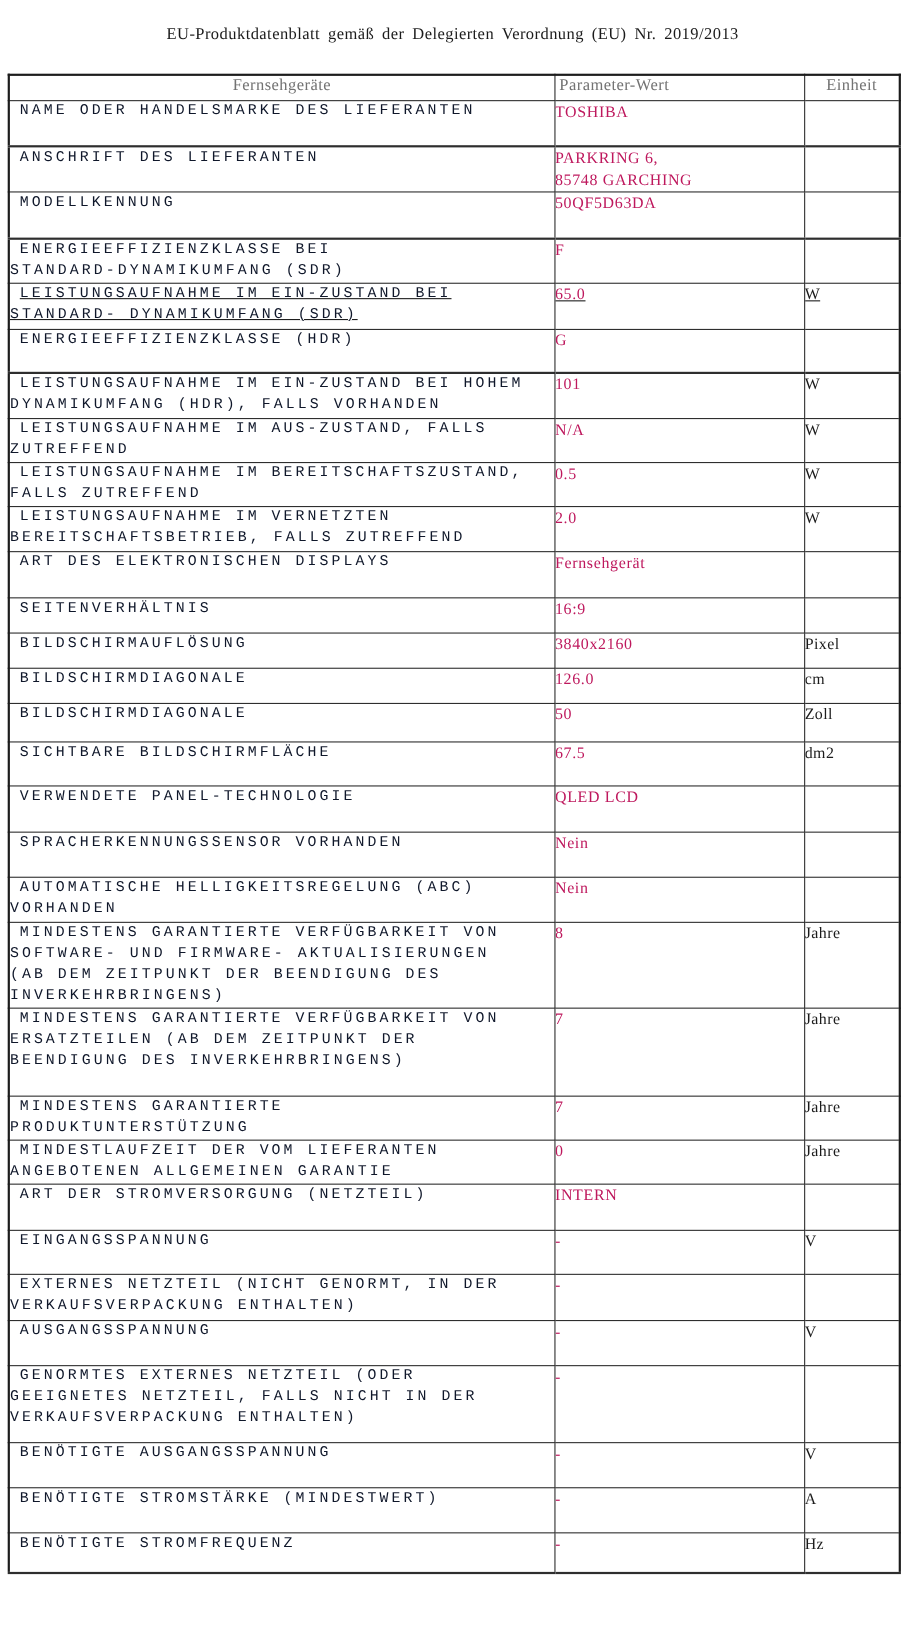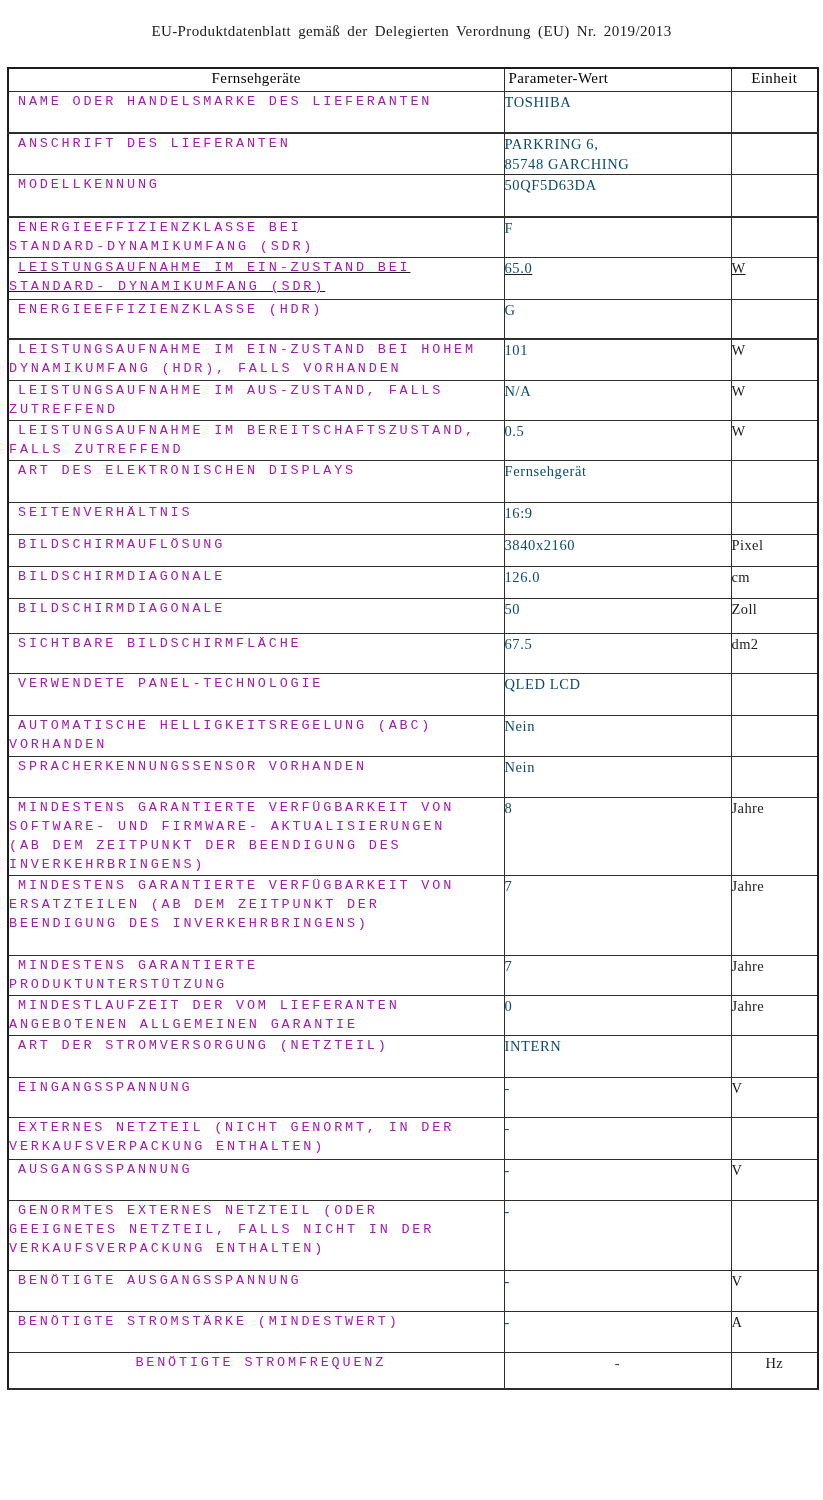--- a/index.html
+++ b/index.html
@@ -40,44 +40,44 @@
     overflow: hidden;
     padding: 0;
   }
   
   table.datasheet th {
     height: 20px;
     font-weight: normal;
     font-family: "Liberation Serif", serif;
     font-size: 15px;
     letter-spacing: 0.4px;
-    color: #000000;
+    color: #737373;
     padding: 1px 4px 1px 4px;
   }
   th.hc1 { text-align: center; }
   th.hc2 { text-align: left; padding-left: 6px; }
   th.hc3 { text-align: center; }
   
   td.cell-label {
     font-family: "Liberation Mono", "DejaVu Sans Mono", monospace;
     font-size: 13.5px;
     letter-spacing: 2.8px;
     line-height: 19px;
-    color: #a21caf;
+    color: #0f172a;
     padding: 2px 0 0 3px;
     text-indent: 9px;
     white-space: pre-line;
   }
   
   td.cell-value {
     font-family: "Liberation Serif", serif;
     font-size: 14.5px;
     letter-spacing: 0.6px;
     line-height: 20px;
-    color: #0c4a6e;
+    color: #be185d;
     padding: 3px 2px 0 7px;
     white-space: pre-line;
   }
   td.cell-unit {
     font-family: "Liberation Serif", serif;
     font-size: 14.5px;
     letter-spacing: 0.4px;
     line-height: 20px;
     color: #1b1b1b;
     padding: 3px 2px 0 10px;
@@ -149,20 +149,26 @@
 ZUTREFFEND</td>
           <td class="cell-value">N/A</td>
           <td class="cell-unit">W</td>
         </tr>
         <tr style="height: 40px;">
           <td class="cell-label">LEISTUNGSAUFNAHME IM BEREITSCHAFTSZUSTAND,
 FALLS ZUTREFFEND</td>
           <td class="cell-value">0.5</td>
           <td class="cell-unit">W</td>
         </tr>
+        <tr style="height: 41px;">
+          <td class="cell-label">LEISTUNGSAUFNAHME IM VERNETZTEN
+BEREITSCHAFTSBETRIEB, FALLS ZUTREFFEND</td>
+          <td class="cell-value">2.0</td>
+          <td class="cell-unit">W</td>
+        </tr>
         <tr style="height: 42px;">
           <td class="cell-label">ART DES ELEKTRONISCHEN DISPLAYS</td>
           <td class="cell-value">Fernsehgerät</td>
           <td class="cell-unit"></td>
         </tr>
         <tr style="height: 32px;">
           <td class="cell-label">SEITENVERHÄLTNIS</td>
           <td class="cell-value">16:9</td>
           <td class="cell-unit"></td>
         </tr>
@@ -185,27 +191,27 @@
           <td class="cell-label">SICHTBARE BILDSCHIRMFLÄCHE</td>
           <td class="cell-value">67.5</td>
           <td class="cell-unit">dm2</td>
         </tr>
         <tr style="height: 42px;">
           <td class="cell-label">VERWENDETE PANEL-TECHNOLOGIE</td>
           <td class="cell-value">QLED LCD</td>
           <td class="cell-unit"></td>
         </tr>
         <tr style="height: 41px;">
+          <td class="cell-label">SPRACHERKENNUNGSSENSOR VORHANDEN</td>
+          <td class="cell-value">Nein</td>
+          <td class="cell-unit"></td>
+        </tr>
+        <tr style="height: 41px;">
           <td class="cell-label">AUTOMATISCHE HELLIGKEITSREGELUNG (ABC)
 VORHANDEN</td>
-          <td class="cell-value">Nein</td>
-          <td class="cell-unit"></td>
-        </tr>
-        <tr style="height: 41px;">
-          <td class="cell-label">SPRACHERKENNUNGSSENSOR VORHANDEN</td>
           <td class="cell-value">Nein</td>
           <td class="cell-unit"></td>
         </tr>
         <tr style="height: 78px;">
           <td class="cell-label">MINDESTENS GARANTIERTE VERFÜGBARKEIT VON
 SOFTWARE- UND FIRMWARE- AKTUALISIERUNGEN
 (AB DEM ZEITPUNKT DER BEENDIGUNG DES
 INVERKEHRBRINGENS)</td>
           <td class="cell-value">8</td>
           <td class="cell-unit">Jahre</td>
@@ -260,20 +266,20 @@
         <tr style="height: 41px;">
           <td class="cell-label">BENÖTIGTE AUSGANGSSPANNUNG</td>
           <td class="cell-value">-</td>
           <td class="cell-unit">V</td>
         </tr>
         <tr style="height: 41px;">
           <td class="cell-label">BENÖTIGTE STROMSTÄRKE (MINDESTWERT)</td>
           <td class="cell-value">-</td>
           <td class="cell-unit">A</td>
         </tr>
-        <tr class="last-row" style="height: 37px; text-align: center;">
+        <tr class="last-row" style="height: 37px;">
           <td class="cell-label">BENÖTIGTE STROMFREQUENZ</td>
           <td class="cell-value">-</td>
           <td class="cell-unit">Hz</td>
         </tr>
       </tbody>
   </table>
 </div>
 
 </body></html>

